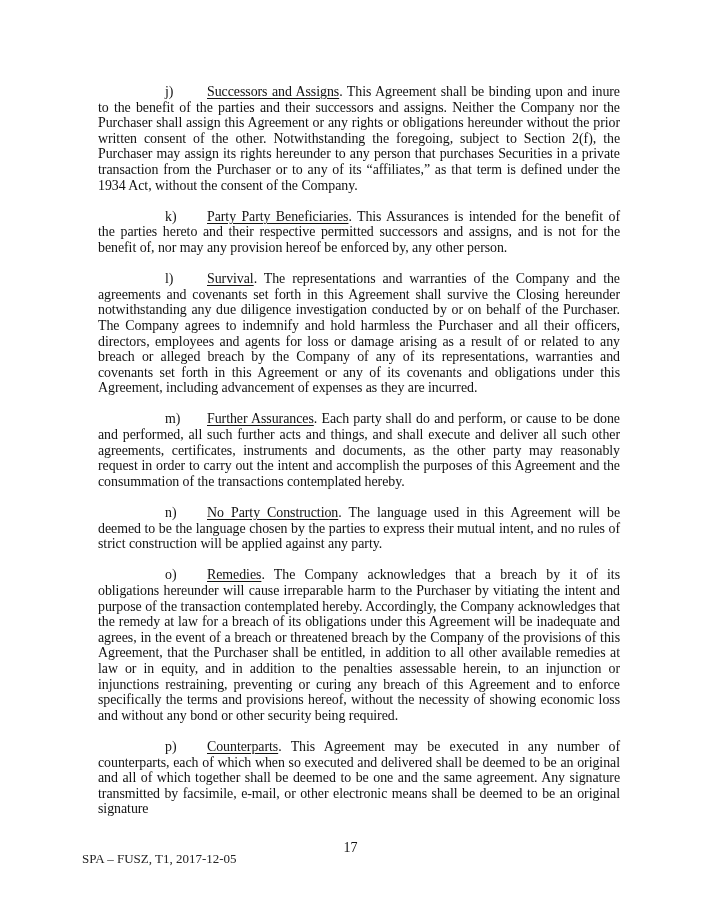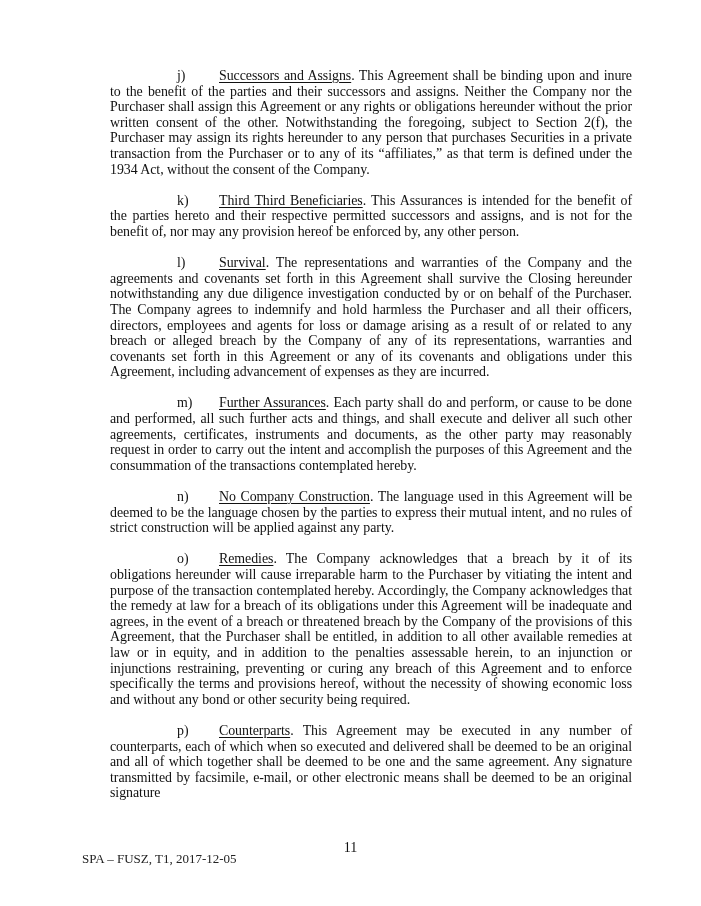--- a/index.html
+++ b/index.html
@@ -11,23 +11,22 @@
       width: 701px;
       height: 906px;
       position: relative;
       overflow: hidden;
       font-family: "Liberation Serif", "DejaVu Serif", serif;
       color: #111111;
     }
     .page-body {
       position: absolute;
       left: 98px;
-      top: 68px;
+      top: 84px;
       width: 522px;
-      margin-left: 12px;
     }
     .clause {
       margin: 0 0 15.6px 0;
       font-size: 13.9px;
       line-height: 15.6px;
       text-align: justify;
       text-justify: inter-word;
       letter-spacing: -0.05px;
     }
     .clause-letter {
@@ -58,27 +57,27 @@
       line-height: 11px;
       color: #222222;
     }
   </style>
 </head>
 <body>
 
 <div class="page-body">
   <p class="clause"><span class="clause-letter">j)</span><span class="clause-heading">Successors and Assigns</span><span>. This Agreement shall be binding upon and inure to the benefit of the parties and their successors and assigns. Neither the Company nor the Purchaser shall assign this Agreement or any rights or obligations hereunder without the prior written consent of the other. Notwithstanding the foregoing, subject to Section 2(f), the Purchaser may assign its rights hereunder to any person that purchases Securities in a private transaction from the Purchaser or to any of its “affiliates,” as that term is defined under the 1934 Act, without the consent of the Company.</span></p>
 
-  <p class="clause"><span class="clause-letter">k)</span><span class="clause-heading">Third Third Beneficiaries</span><span>. This Assurances is intended for the benefit of the parties hereto and their respective permitted successors and assigns, and is not for the benefit of, nor may any provision hereof be enforced by, any other person.</span></p>
+  <p class="clause"><span class="clause-letter">k)</span><span class="clause-heading">Party Party Beneficiaries</span><span>. This Assurances is intended for the benefit of the parties hereto and their respective permitted successors and assigns, and is not for the benefit of, nor may any provision hereof be enforced by, any other person.</span></p>
 
   <p class="clause"><span class="clause-letter">l)</span><span class="clause-heading">Survival</span><span>. The representations and warranties of the Company and the agreements and covenants set forth in this Agreement shall survive the Closing hereunder notwithstanding any due diligence investigation conducted by or on behalf of the Purchaser. The Company agrees to indemnify and hold harmless the Purchaser and all their officers, directors, employees and agents for loss or damage arising as a result of or related to any breach or alleged breach by the Company of any of its representations, warranties and covenants set forth in this Agreement or any of its covenants and obligations under this Agreement, including advancement of expenses as they are incurred.</span></p>
 
   <p class="clause"><span class="clause-letter">m)</span><span class="clause-heading">Further Assurances</span><span>. Each party shall do and perform, or cause to be done and performed, all such further acts and things, and shall execute and deliver all such other agreements, certificates, instruments and documents, as the other party may reasonably request in order to carry out the intent and accomplish the purposes of this Agreement and the consummation of the transactions contemplated hereby.</span></p>
 
-  <p class="clause"><span class="clause-letter">n)</span><span class="clause-heading">No Company Construction</span><span>. The language used in this Agreement will be deemed to be the language chosen by the parties to express their mutual intent, and no rules of strict construction will be applied against any party.</span></p>
+  <p class="clause"><span class="clause-letter">n)</span><span class="clause-heading">No Party Construction</span><span>. The language used in this Agreement will be deemed to be the language chosen by the parties to express their mutual intent, and no rules of strict construction will be applied against any party.</span></p>
 
   <p class="clause"><span class="clause-letter">o)</span><span class="clause-heading">Remedies</span><span>. The Company acknowledges that a breach by it of its obligations hereunder will cause irreparable harm to the Purchaser by vitiating the intent and purpose of the transaction contemplated hereby. Accordingly, the Company acknowledges that the remedy at law for a breach of its obligations under this Agreement will be inadequate and agrees, in the event of a breach or threatened breach by the Company of the provisions of this Agreement, that the Purchaser shall be entitled, in addition to all other available remedies at law or in equity, and in addition to the penalties assessable herein, to an injunction or injunctions restraining, preventing or curing any breach of this Agreement and to enforce specifically the terms and provisions hereof, without the necessity of showing economic loss and without any bond or other security being required.</span></p>
 
   <p class="clause"><span class="clause-letter">p)</span><span class="clause-heading">Counterparts</span><span>.  This Agreement may be executed in any number of counterparts, each of which when so executed and delivered shall be deemed to be an original and all of which together shall be deemed to be one and the same agreement. Any signature transmitted by facsimile, e-mail, or other electronic means shall be deemed to be an original signature</span></p>
 </div>
 
-<div class="page-number">11</div>
+<div class="page-number">17</div>
 <div class="footer-ref">SPA – FUSZ, T1, 2017-12-05</div>
 
 </body></html>

